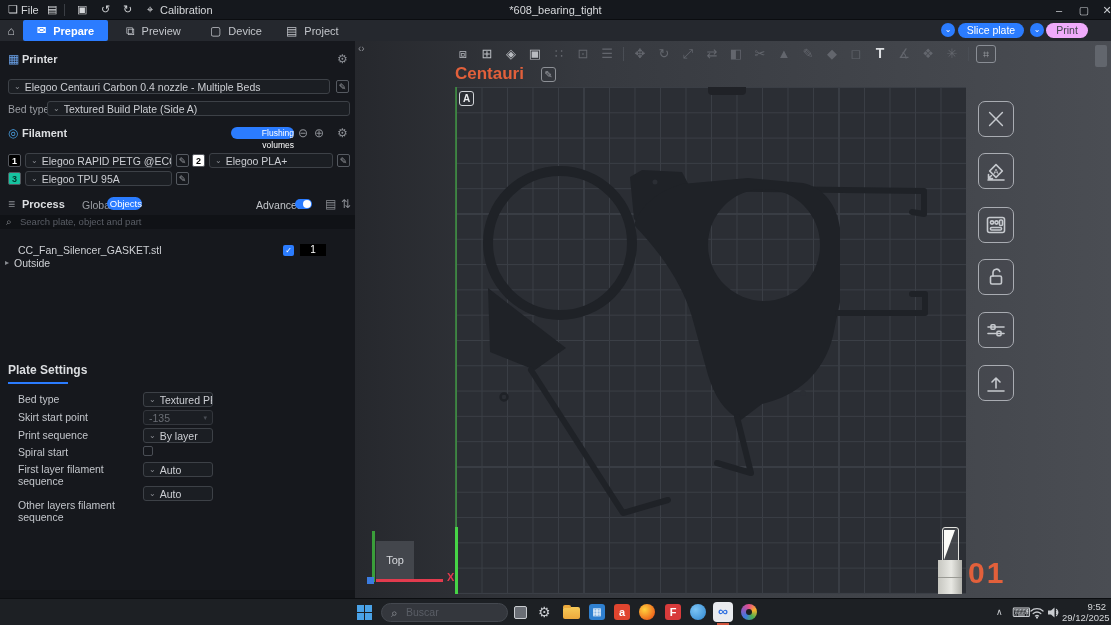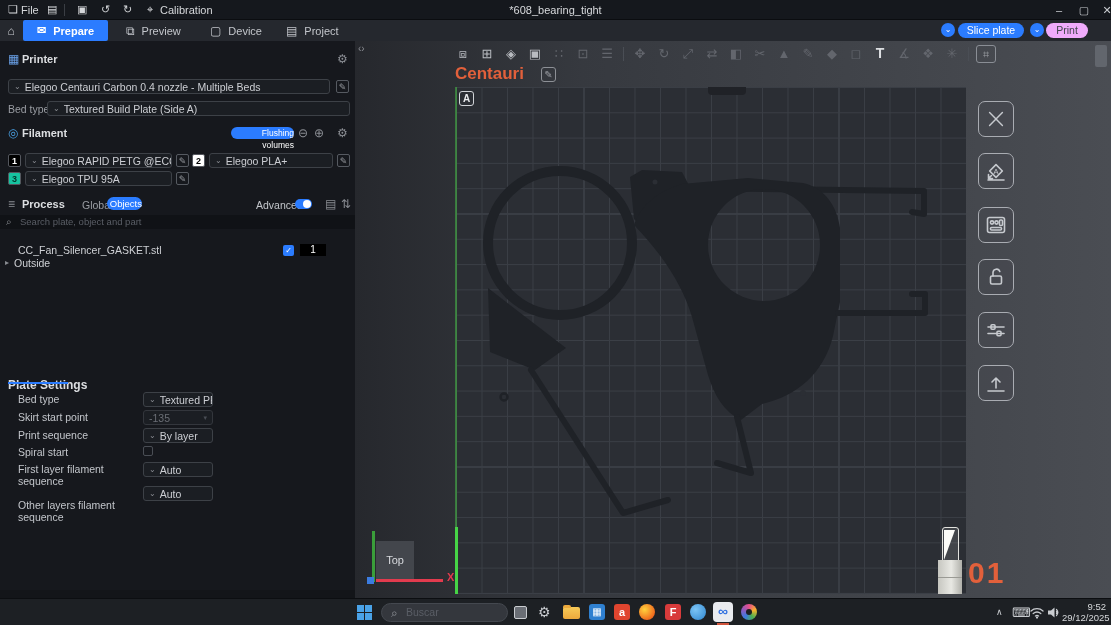--- a/index.html
+++ b/index.html
@@ -168,21 +168,21 @@
     <div class="treerow" style="top:203px">
       <span style="position:absolute;left:18px;top:0">CC_Fan_Silencer_GASKET.stl</span>
       <span class="ckb" style="left:283px;top:1px">✓</span>
       <span style="position:absolute;left:300px;top:0;width:26px;height:12px;background:#000;color:#fff;text-align:center;font-size:10px">1</span>
     </div>
     <div class="treerow" style="top:216px">
       <span class="muted" style="position:absolute;left:5px;top:1px;font-size:8px">▸</span>
       <span style="position:absolute;left:14px;top:0">Outside</span>
     </div>
 
-    <span class="hdr" style="left:8px;top:337px;font-size:12px">Plate Settings</span>
+    <span class="hdr" style="left:8px;top:322px;font-size:12px">Plate Settings</span>
     <div class="abs" style="left:8px;top:341px;width:60px;height:2px;background:#2b7cff"></div>
 
     <span class="psrow-lbl" style="top:353px">Bed type</span>
     <div class="combo psctl" style="top:351px">
       <span class="ar">⌄</span>
       <span>Textured PEI...</span>
     </div>
 
     <span class="psrow-lbl" style="top:371px">Skirt start point</span>
     <div class="combo psctl" style="top:369px;border-color:#33363c;color:#6a6e75;justify-content:space-between">

